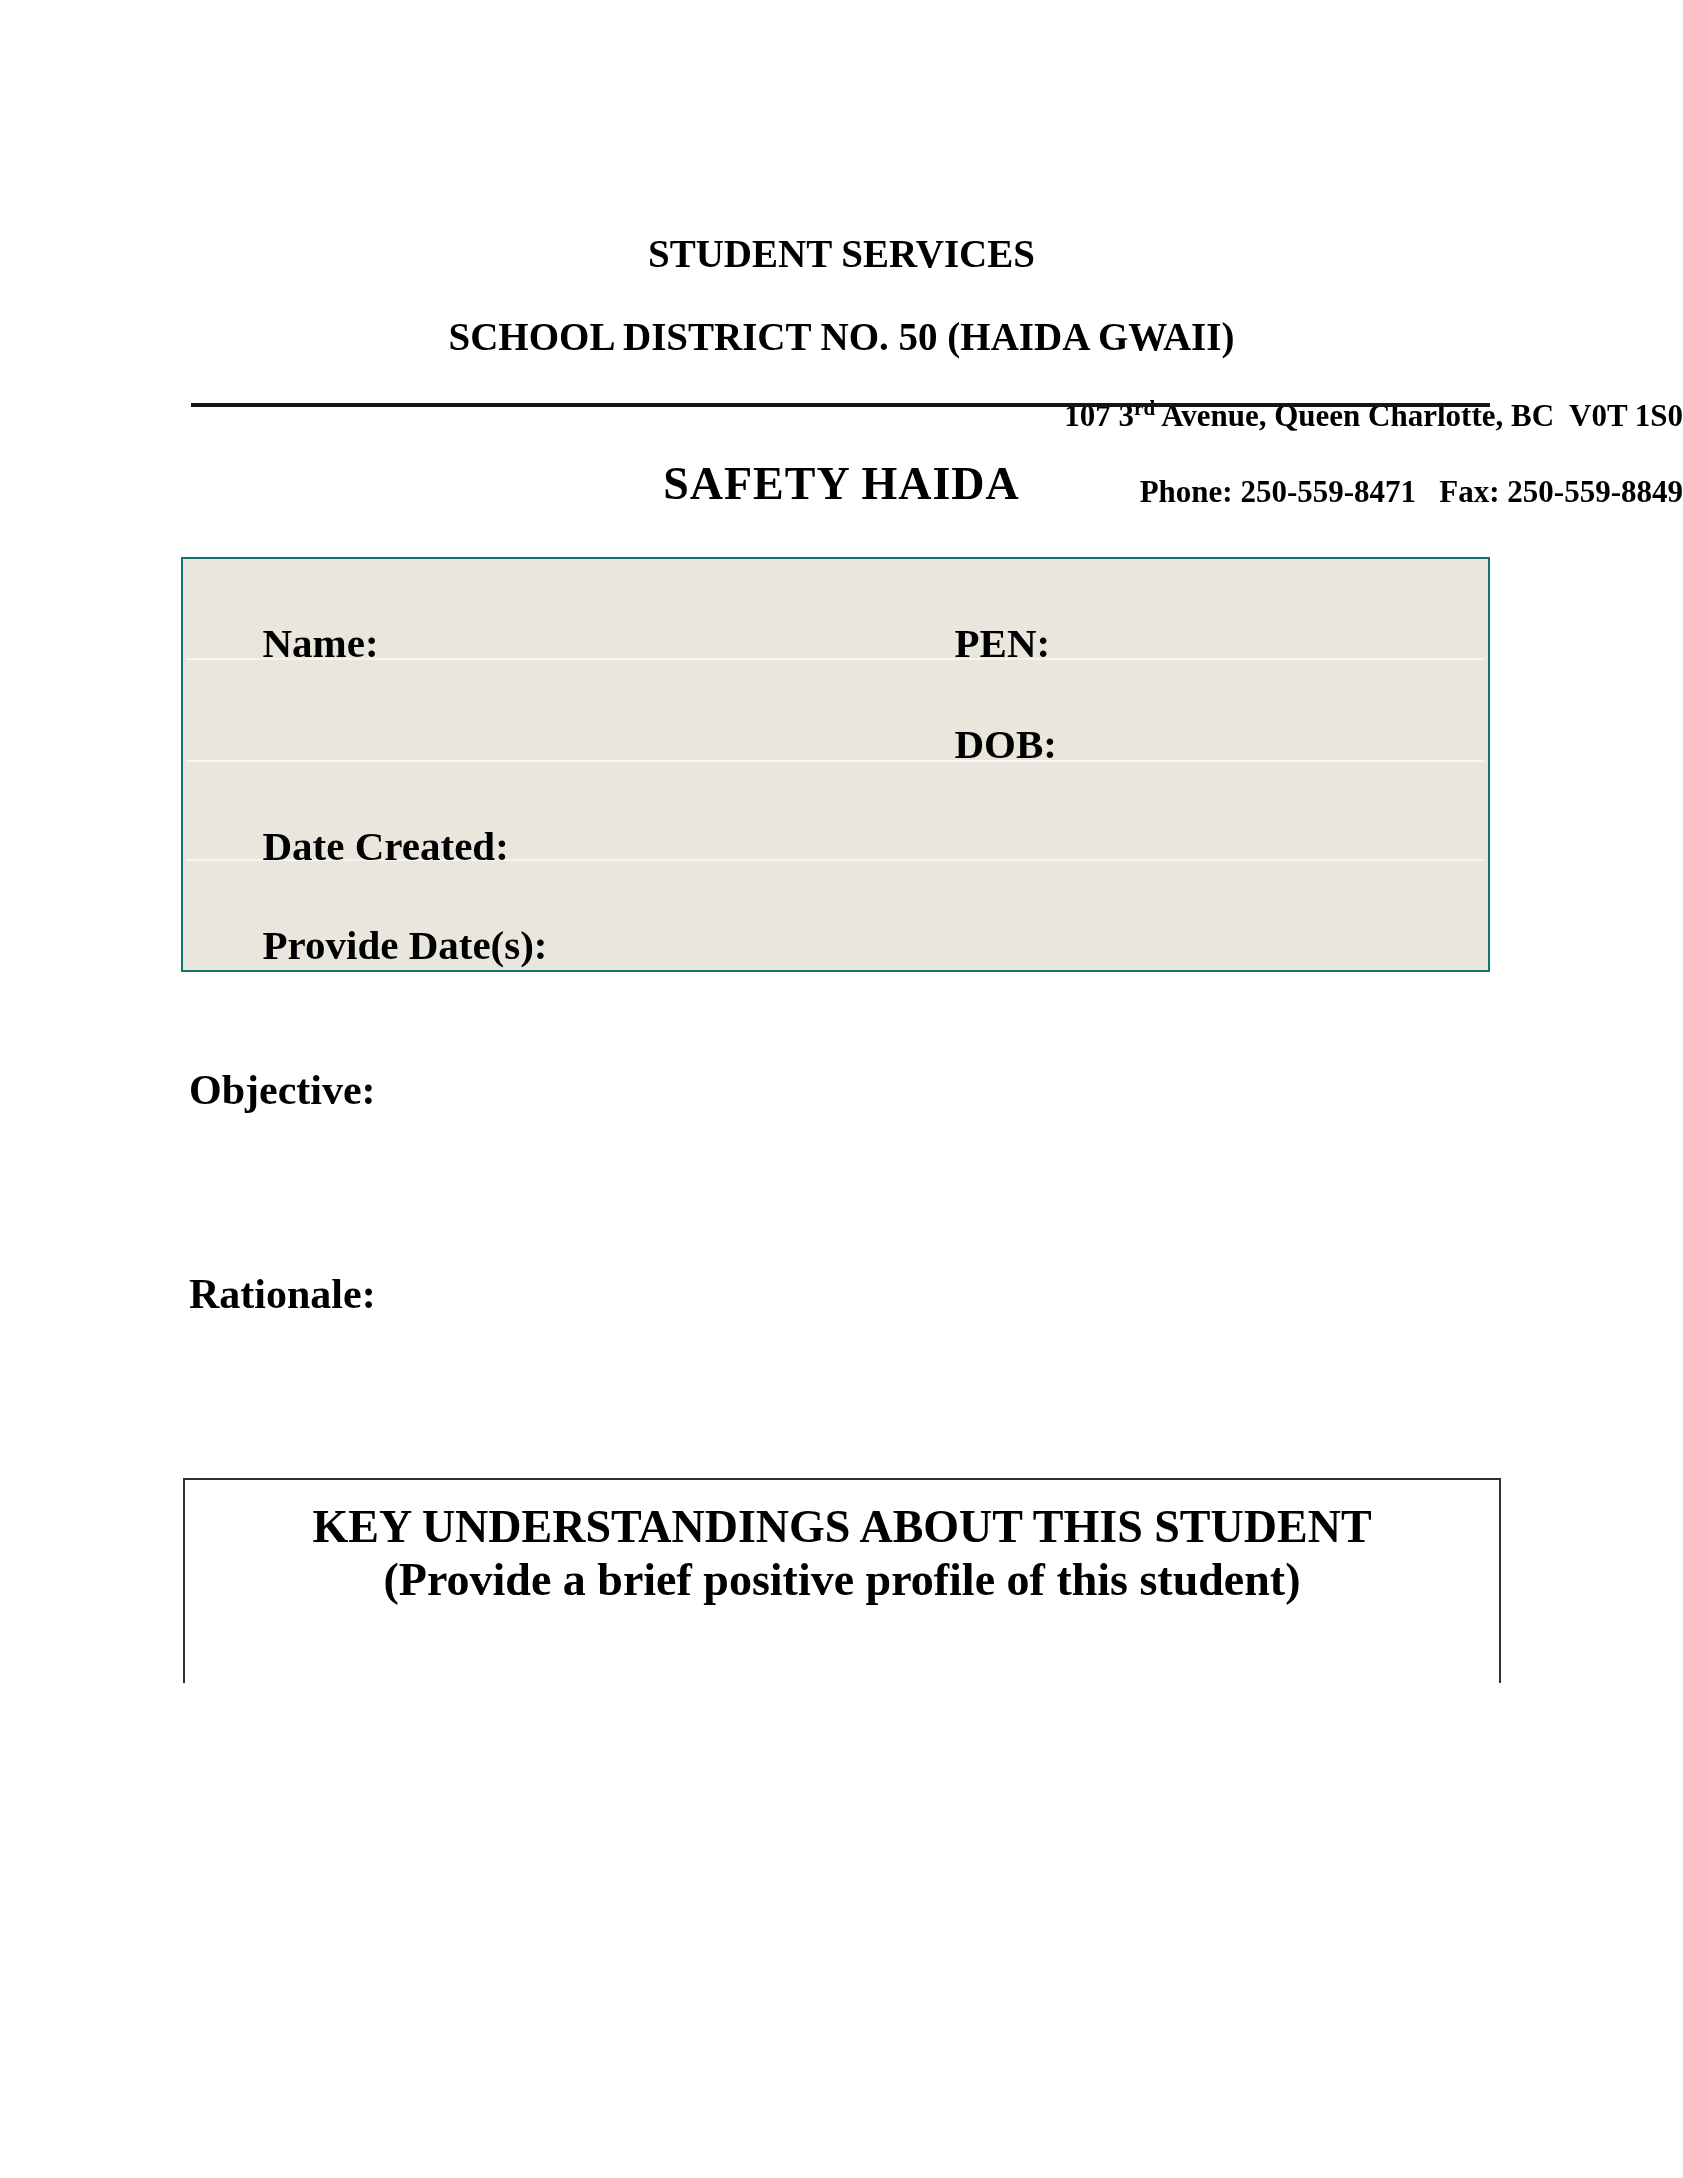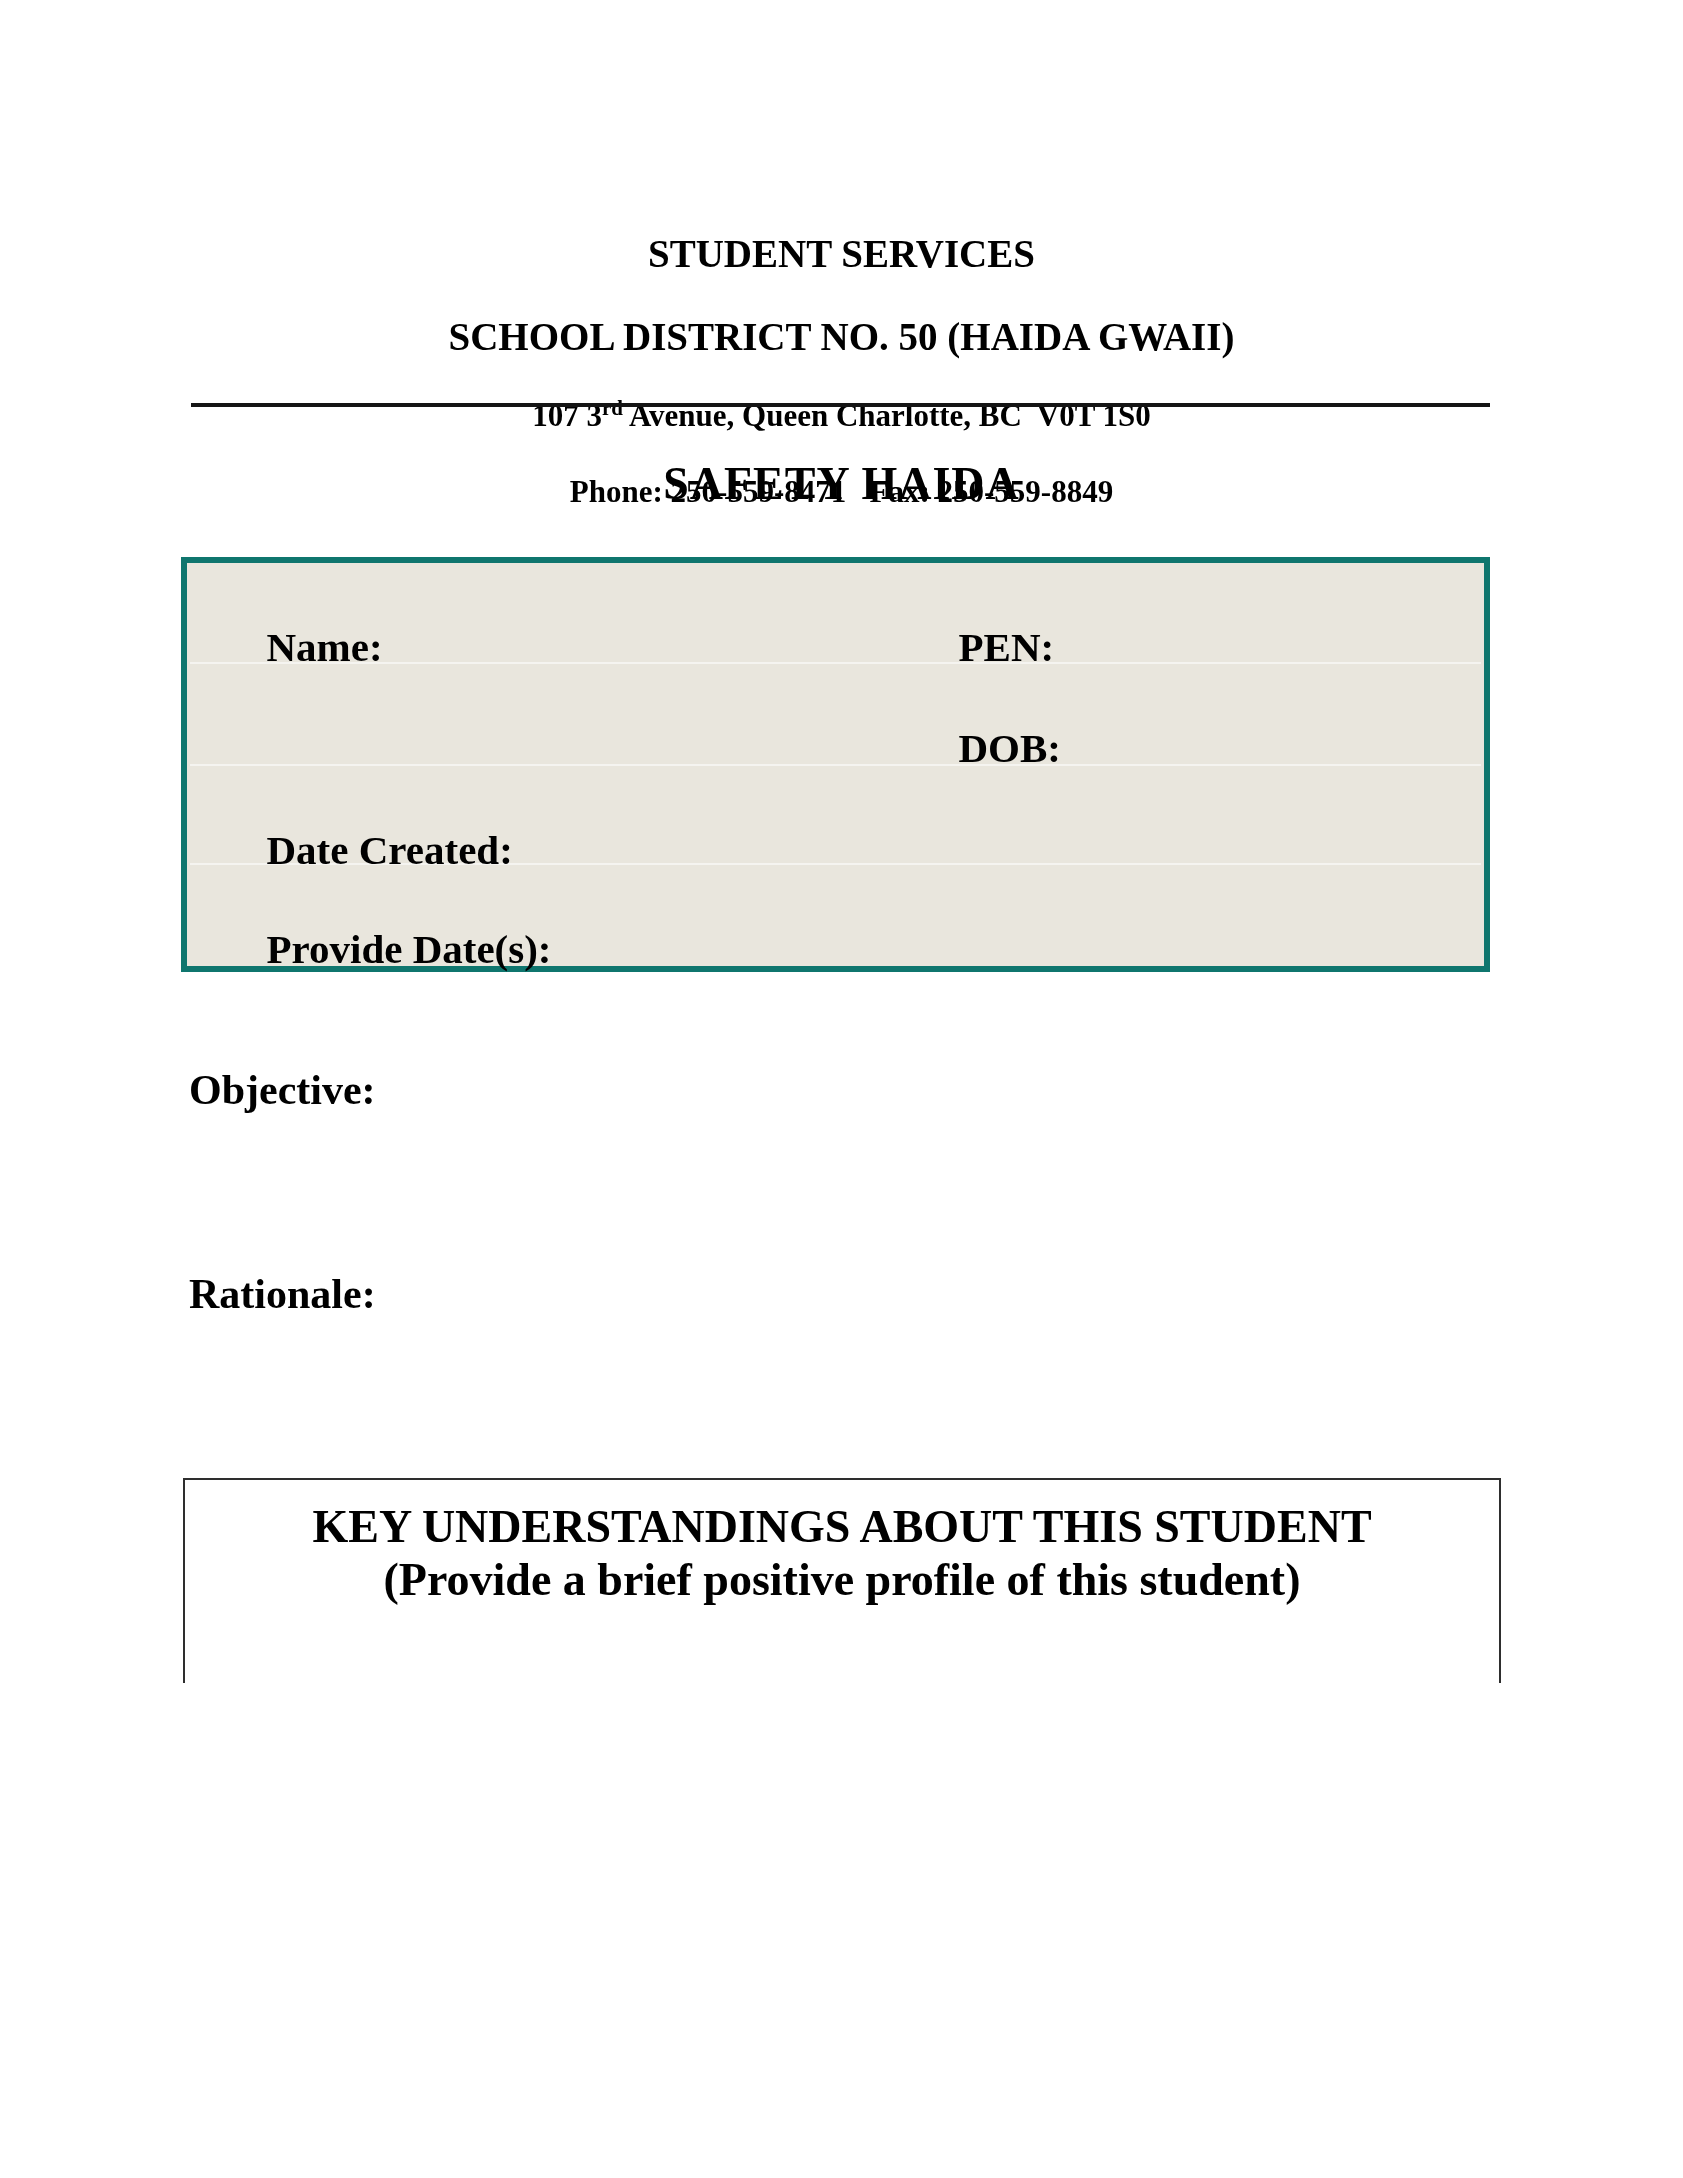--- a/index.html
+++ b/index.html
@@ -28,20 +28,21 @@
   }
   .lh-line-lg {
     font-size: 39px;
     line-height: 47px;
     font-weight: bold;
   }
   .lh-line-sm {
     font-size: 31px;
     line-height: 40px;
     font-weight: bold;
+    text-align: right;
   }
   .ordinal {
     font-size: 21px;
     font-weight: bold;
     vertical-align: super;
     line-height: 0;
   }
 
   
   .rule {
@@ -67,21 +68,21 @@
 
   
   .info-box {
     position: absolute;
     top: 557px;
     left: 181px;
     width: 1309px;
     height: 415px;
     box-sizing: border-box;
     background: #e9e6dd;
-    border: 6px solid #0f766e;
+    border: 2px solid #0f766e;
   }
   .info-row-sep {
     position: absolute;
     left: 3px;
     right: 3px;
     height: 2px;
     background: rgba(255,255,255,0.55);
   }
   .sep-1 { top: 99px; }
   .sep-2 { top: 201px; }

